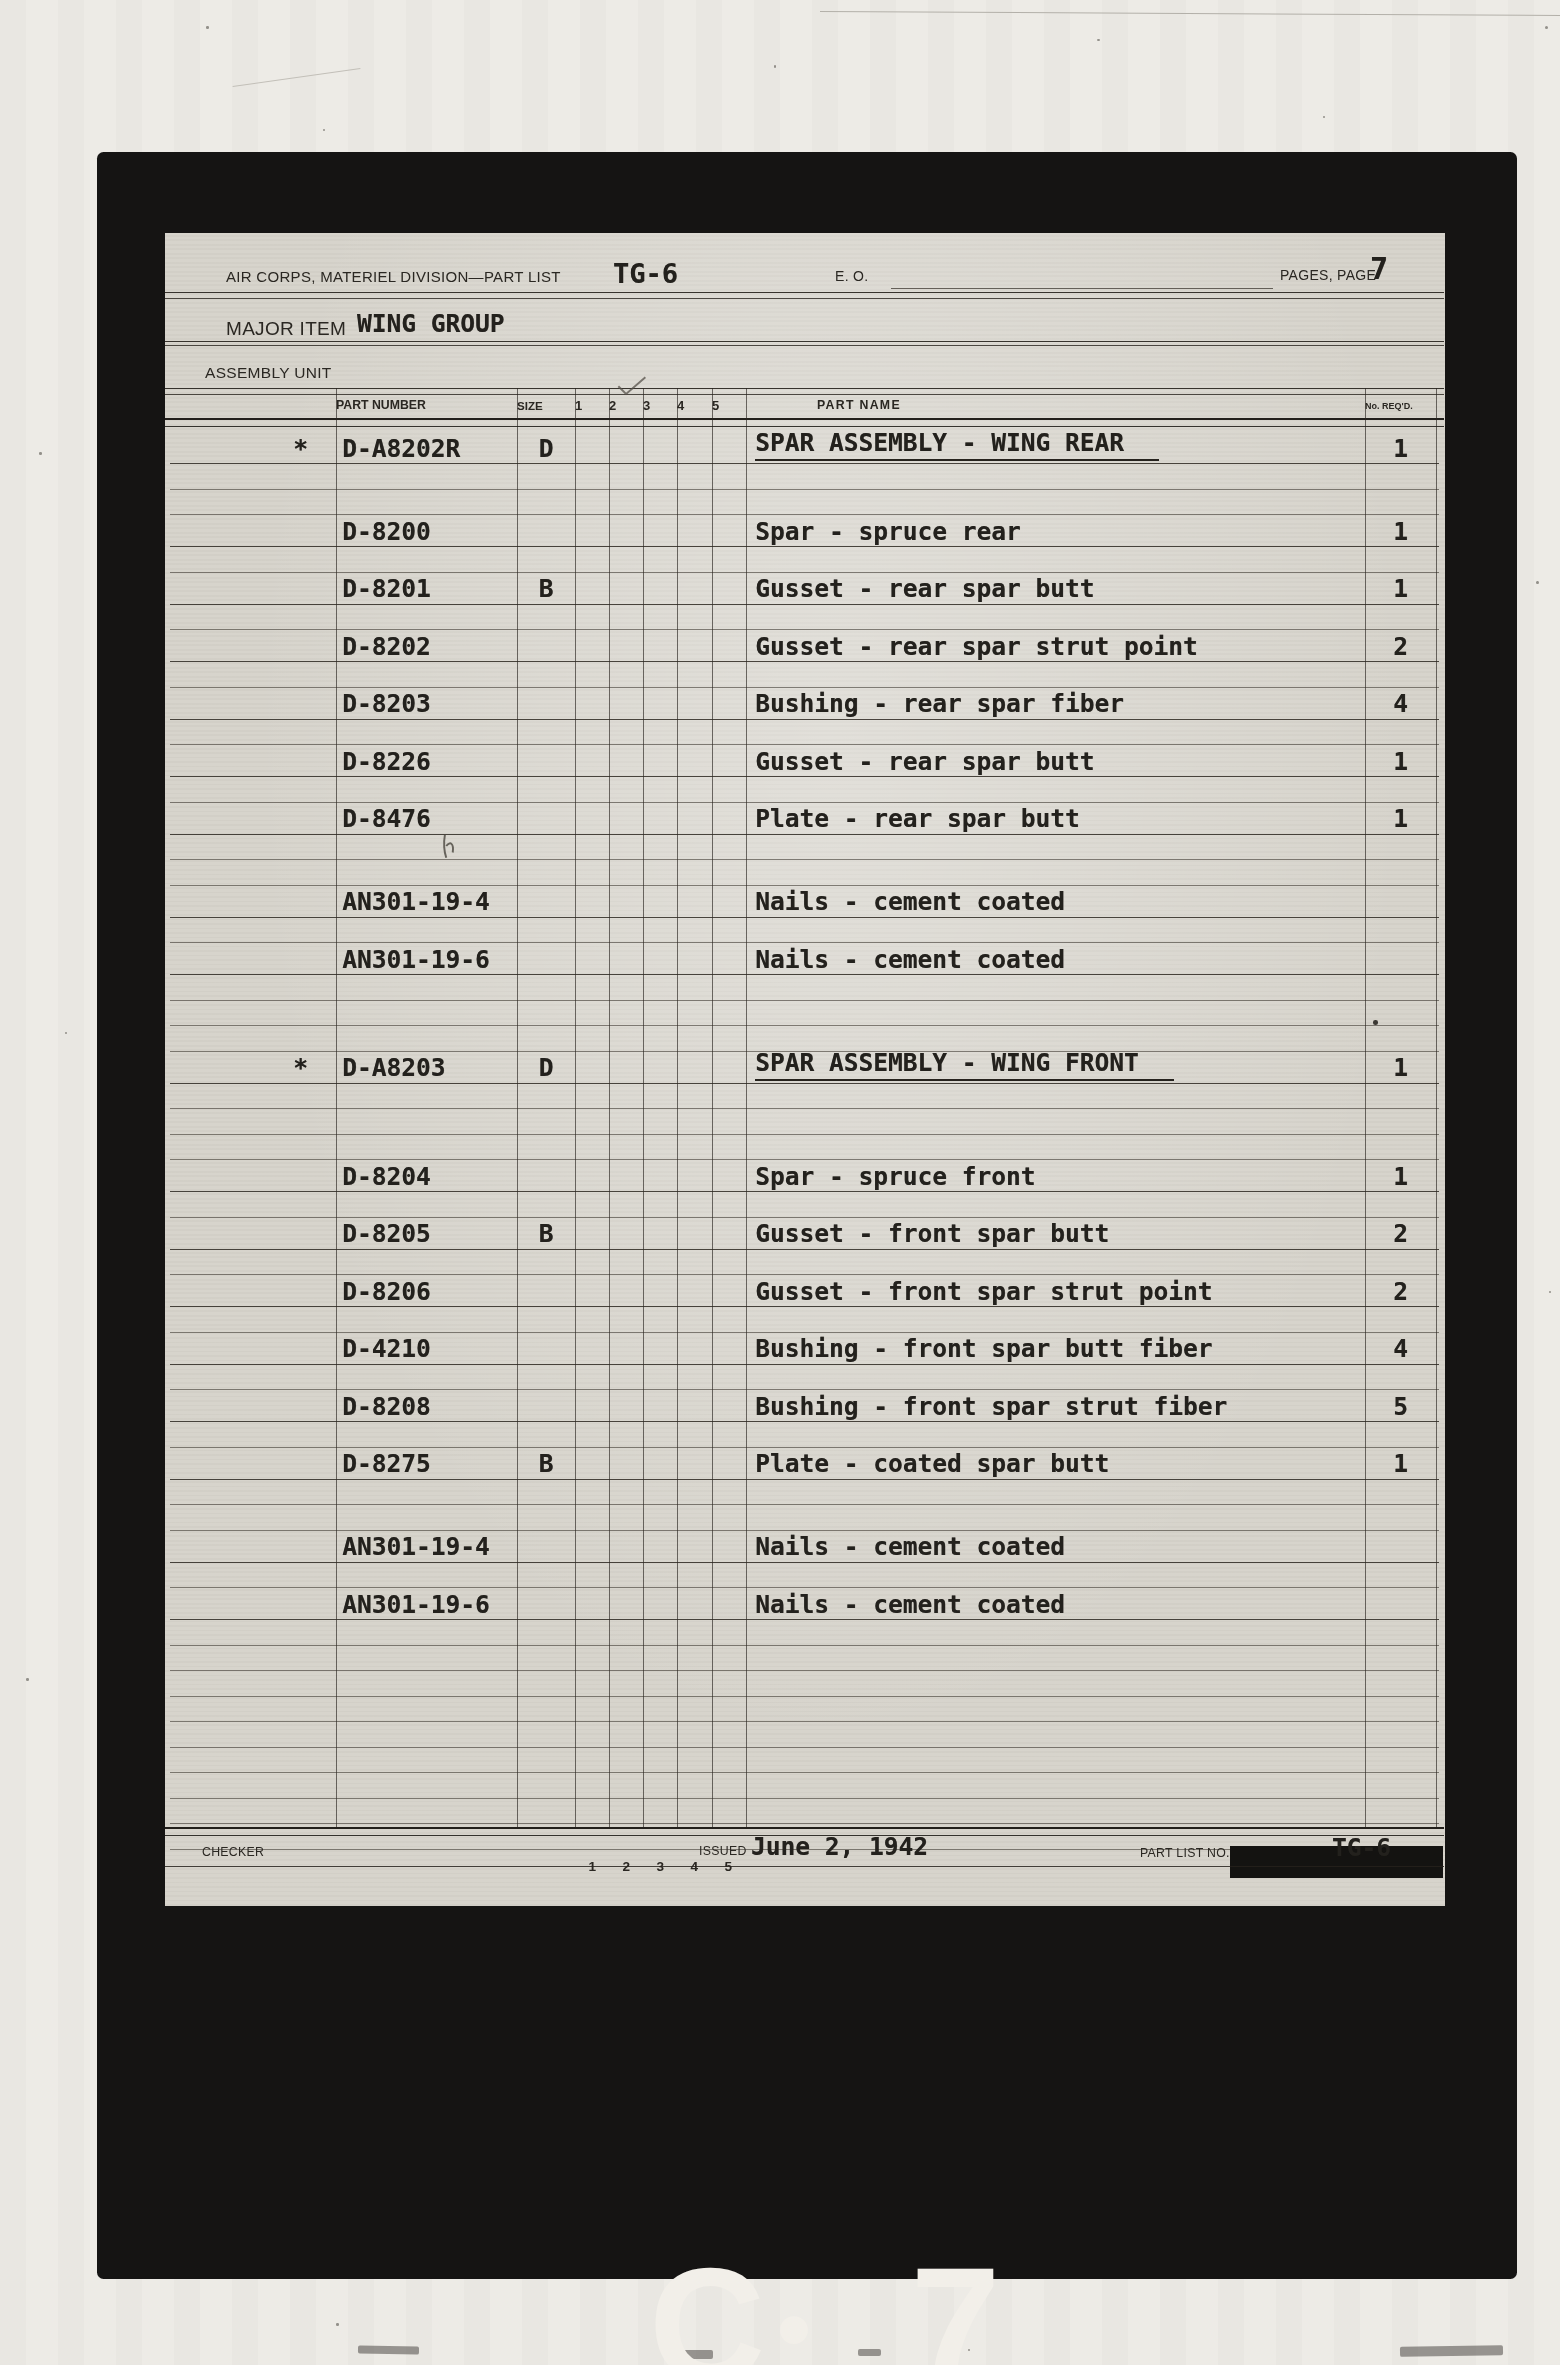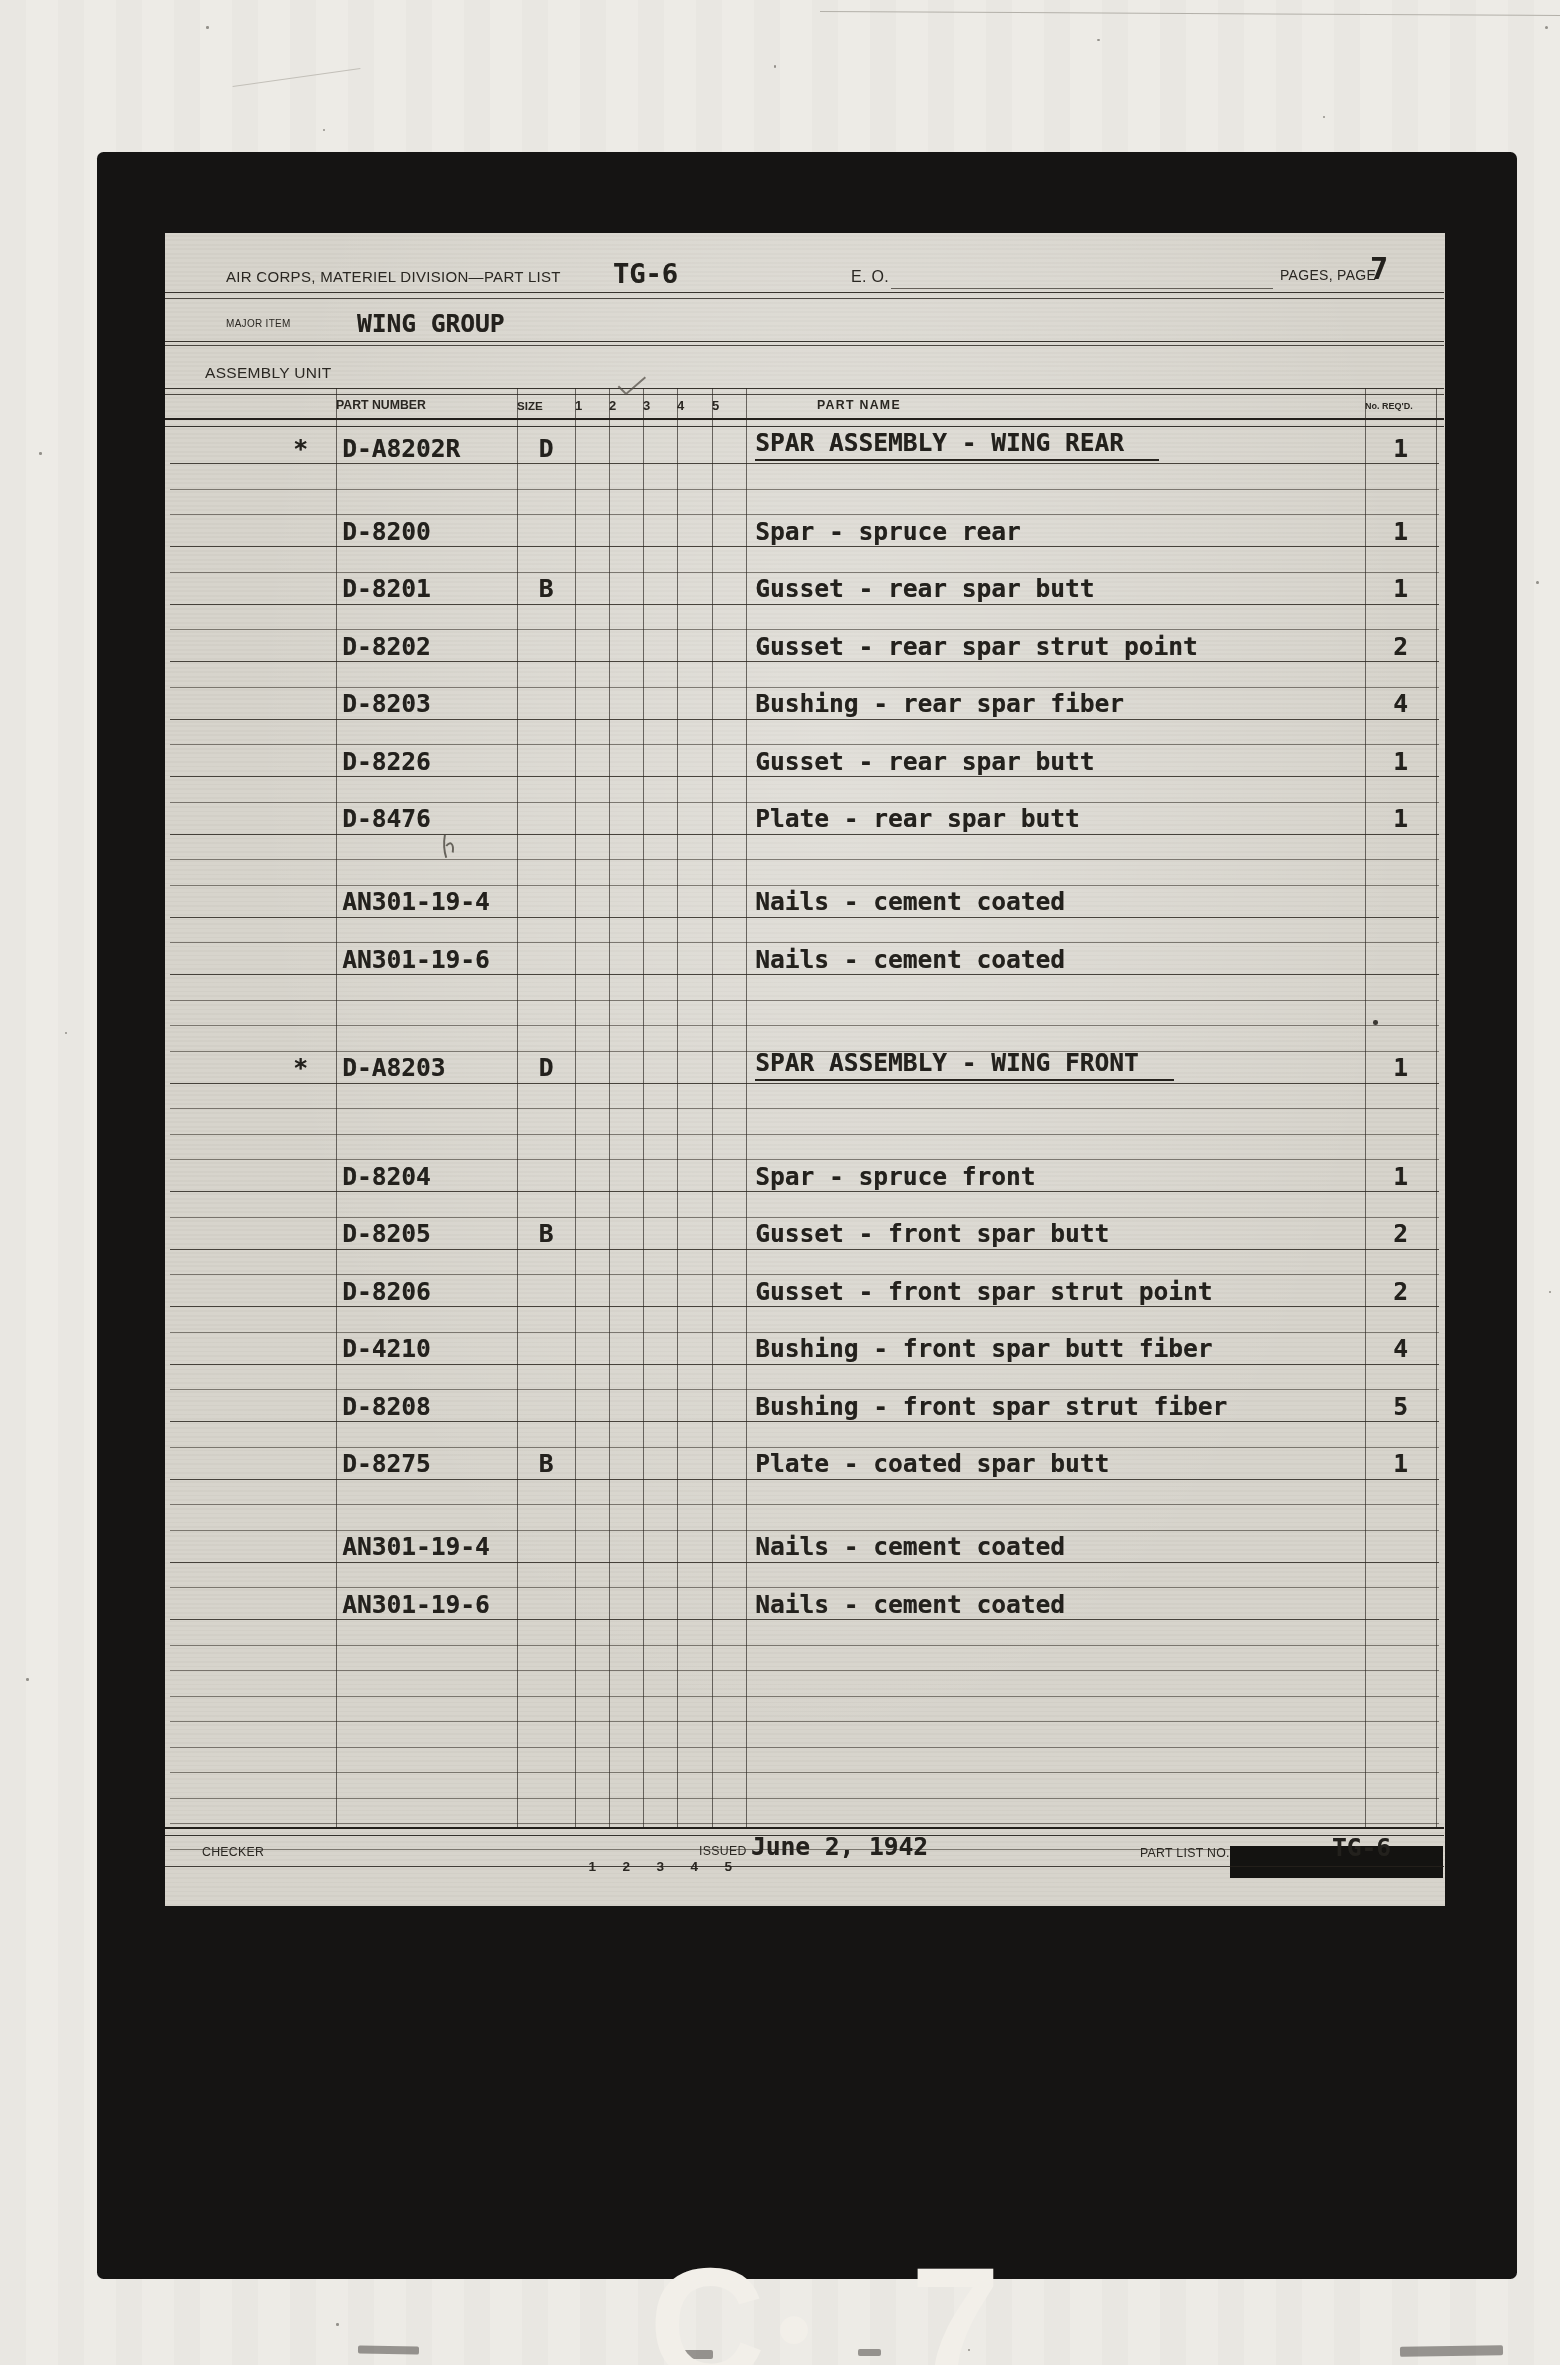--- a/index.html
+++ b/index.html
@@ -81,27 +81,27 @@
 <div class="smudge" style="left:678px;top:2350px;width:35px;height:9px;"></div>
 <div class="smudge" style="left:858px;top:2349px;width:22.6px;height:6.5px;"></div>
 <div class="smudge" style="left:1400px;top:2346px;width:103px;height:10.3px;transform:rotate(-1deg);"></div>
 
 <div class="frame">
 
   <div class="page">
 
     <div class="lbl" style="left:61px;top:35px;font-size:15px;">AIR CORPS, MATERIEL DIVISION—PART LIST</div>
     <div class="tw" style="position:absolute;left:448px;top:24.5px;font-size:27px;">TG-6</div>
-    <div class="lbl" style="left:686px;top:35px;font-size:16px;">E. O.</div>
+    <div class="lbl" style="left:670px;top:35px;font-size:14px;">E. O.</div>
     <div class="eo-line" style="left:726px;top:55px;width:382px;"></div>
     <div class="lbl" style="left:1115px;top:34px;font-size:14px;">PAGES, PAGE</div>
     <div class="tw" style="position:absolute;left:1205px;top:18px;font-size:30px;">7</div>
     <div class="dr" style="top:59px;"></div>
 
-    <div class="lbl" style="left:61px;top:85px;font-size:10px;">MAJOR ITEM</div>
+    <div class="lbl" style="left:61px;top:85px;font-size:19px;">MAJOR ITEM</div>
     <div class="tw" style="position:absolute;left:192px;top:76px;font-size:24.5px;">WING GROUP</div>
     <div class="dr" style="top:108px;height:3.2px;border-top-width:1.3px;"></div>
 
     <div class="lbl" style="left:40px;top:131px;font-size:15.5px;">ASSEMBLY UNIT</div>
     <div class="dr" style="top:155px;"></div>
 
     <div class="band-lbl" style="left:171px;top:165px;width:181px;font-size:12.3px;">PART NUMBER</div>
     <div class="band-lbl" style="left:352px;top:166px;width:58px;font-size:11.6px;">SIZE</div>
     <div style="position:absolute;left:0;top:0;">
         <span class="band-lbl" style="left: 410px; top: 165px; width: 34px; font-size: 13px;">1</span>

